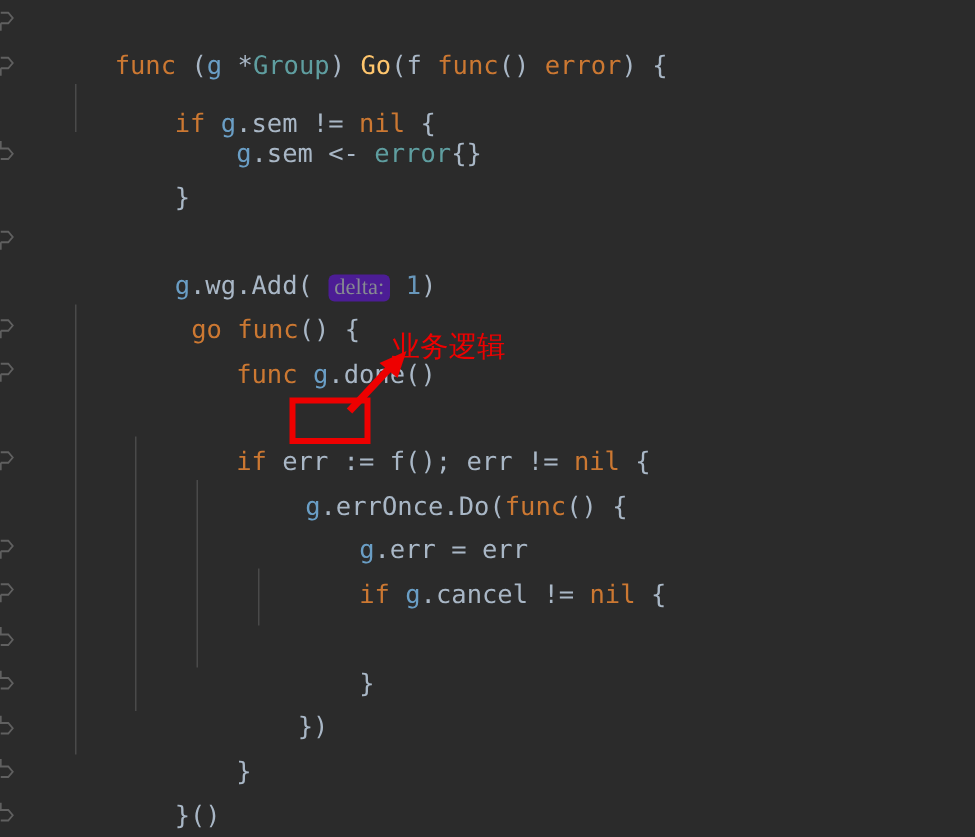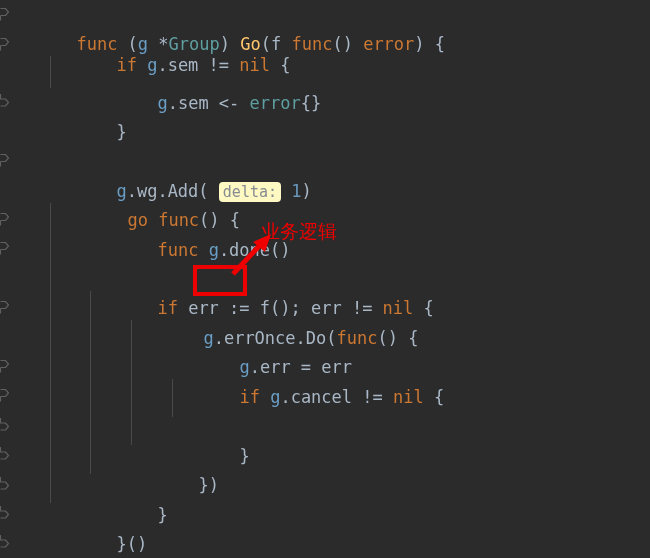--- a/index.html
+++ b/index.html
@@ -51,25 +51,26 @@
   .kw   { color: #cc7832; }           
   .fn   { color: #ffc66d; }           
   .typ  { color: #5f9ea0; }
   .var  { color: #6a9ec5; }           
   .pln  { color: #a9b7c6; }           
   .num  { color: #6897bb; }           
   .mtd  { color: #a9b7c6; }
 
   
   .hint {
-    background: #fef9c3;
+    background: #4c1d95;
     color: #868a91;
     border-radius: 4px;
     padding: 1px 4px 1px 4px;
     font-size: 15px;
+    font-family: Liberation Serif, serif;
   }
 
   
   .guide {
     position: absolute;
     width: 1px;
     background: #4a4a4a;
   }
 
   
@@ -80,21 +81,21 @@
     pointer-events: none;
   }
   #redbox {
     position: absolute;
     border: 4px solid #ee0000;
     box-sizing: border-box;
   }
   #annot-label {
     position: absolute;
     color: #ee0000;
-    font-family: Liberation Serif, serif;
+    font-family: Liberation Mono, monospace;
     font-size: 19px;
     line-height: 22px;
     white-space: pre;
     font-weight: 400;
   }
 </style>
 </head>
 <body>
 
 <div id="root">
@@ -185,21 +186,21 @@
         </svg>
     </div>
   </div>
 
   <div id="code">
 
     <div class="line" style="top:1px; left:15px;">
       <span class="kw">func</span><span class="pln"> (</span><span class="var">g</span><span class="pln"> *</span><span class="typ">Group</span><span class="pln">) </span><span class="fn">Go</span><span class="pln">(f </span><span class="kw">func</span><span class="pln">() </span><span class="kw">error</span><span class="pln">) {</span>
     </div>
 
-    <div class="line" style="top:22px; left:55px;">
+    <div class="line" style="top:40px; left:55px;">
       <span class="kw">if</span><span class="pln"> </span><span class="var">g</span><span class="pln">.sem != </span><span class="kw">nil</span><span class="pln"> {</span>
     </div>
 
     <div class="line" style="top:60px; left:96px;">
       <span class="var">g</span><span class="pln">.sem &lt;- </span><span class="typ">error</span><span class="pln">{}</span>
     </div>
 
     <div class="line" style="top:89px; left:55px;">
       <span class="pln">}</span>
     </div>

